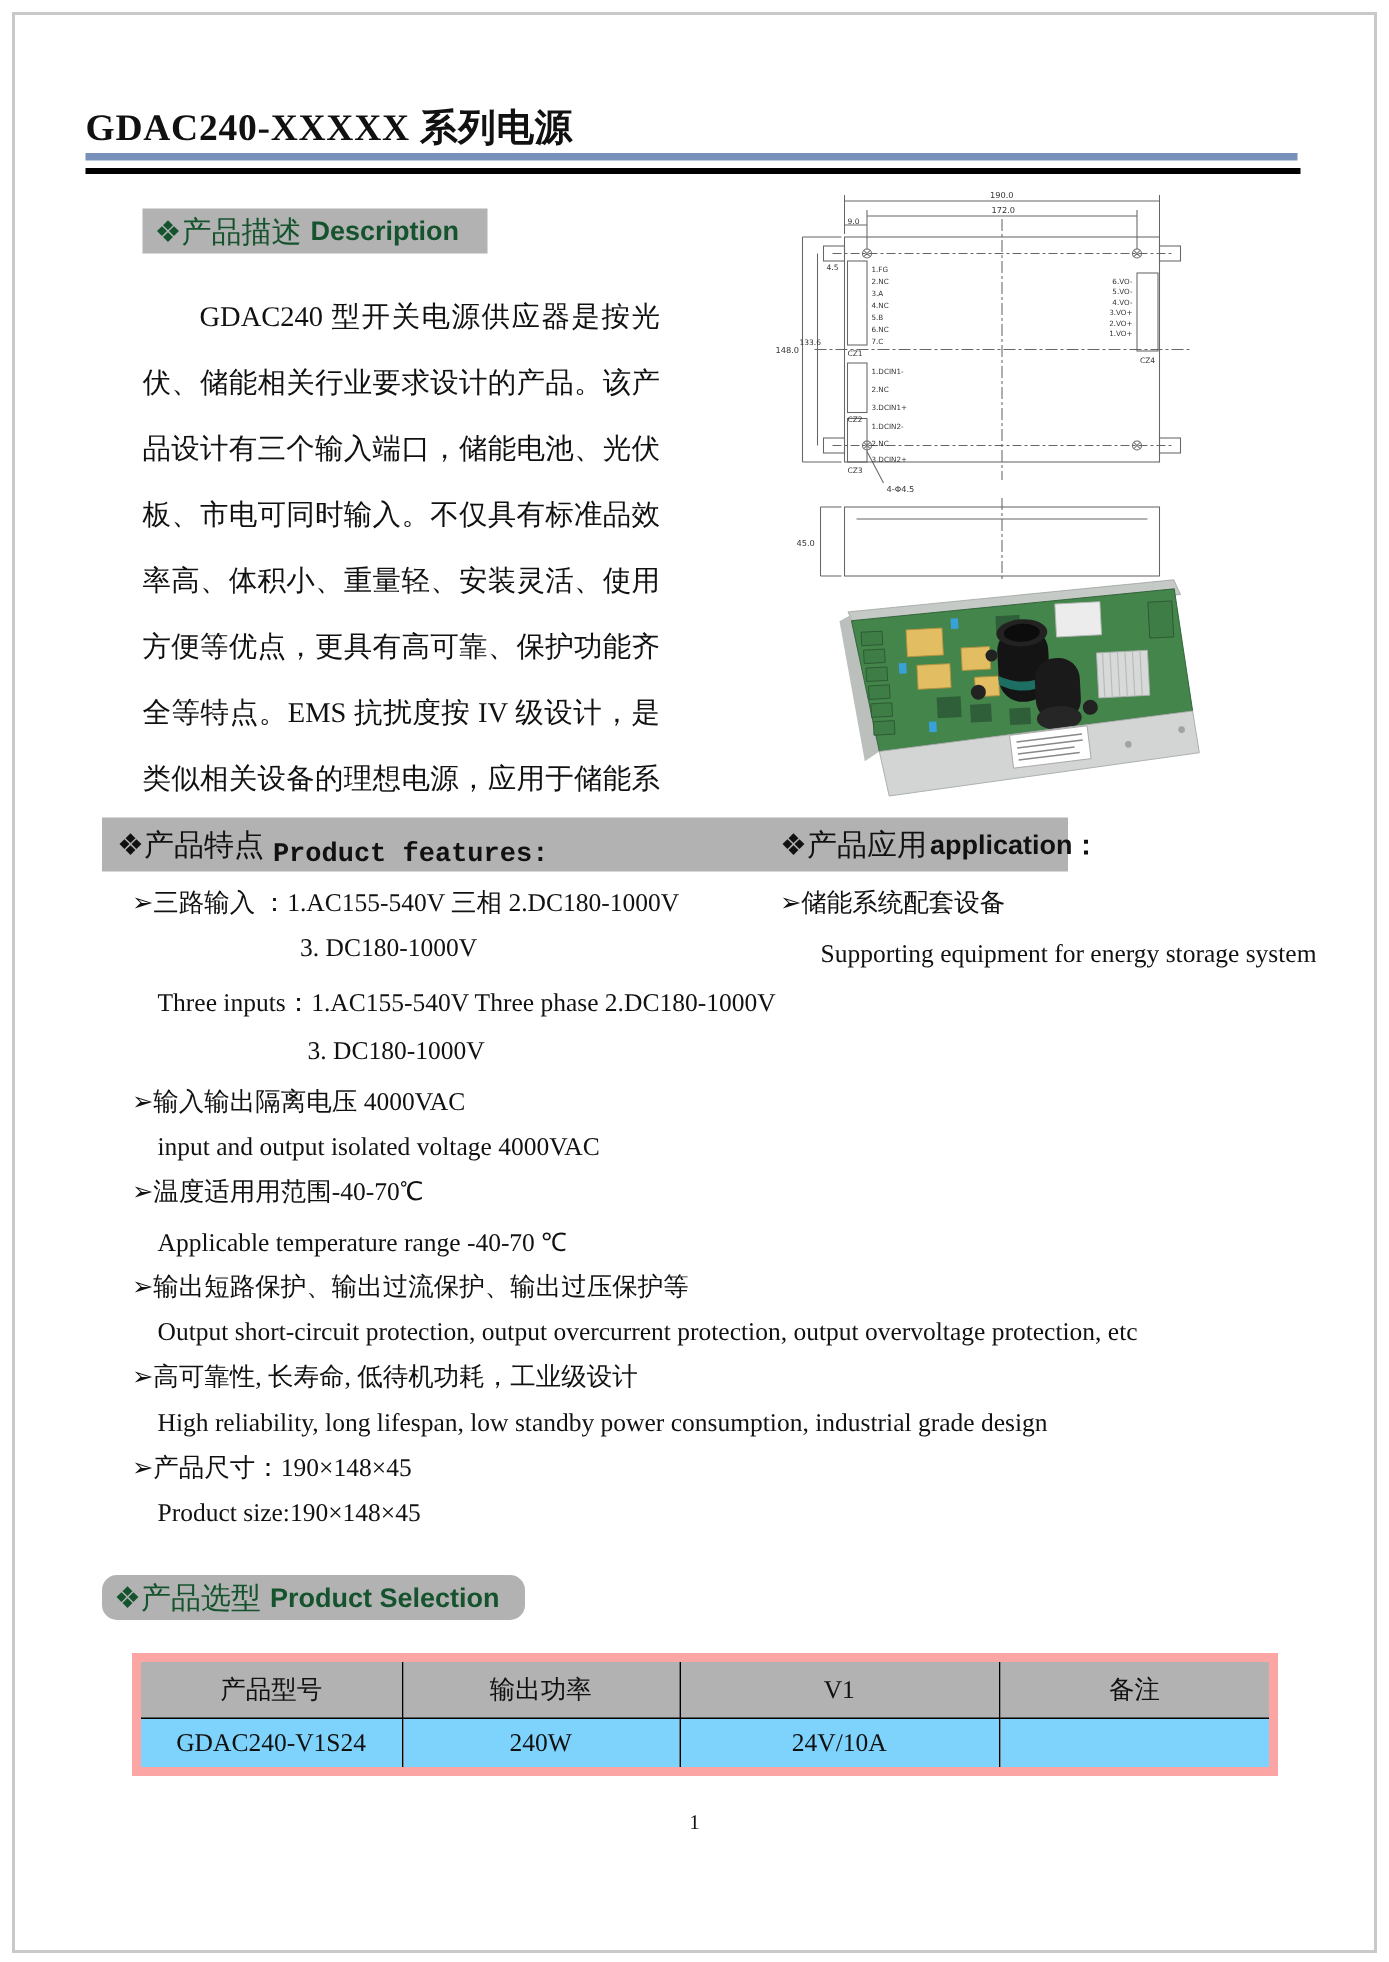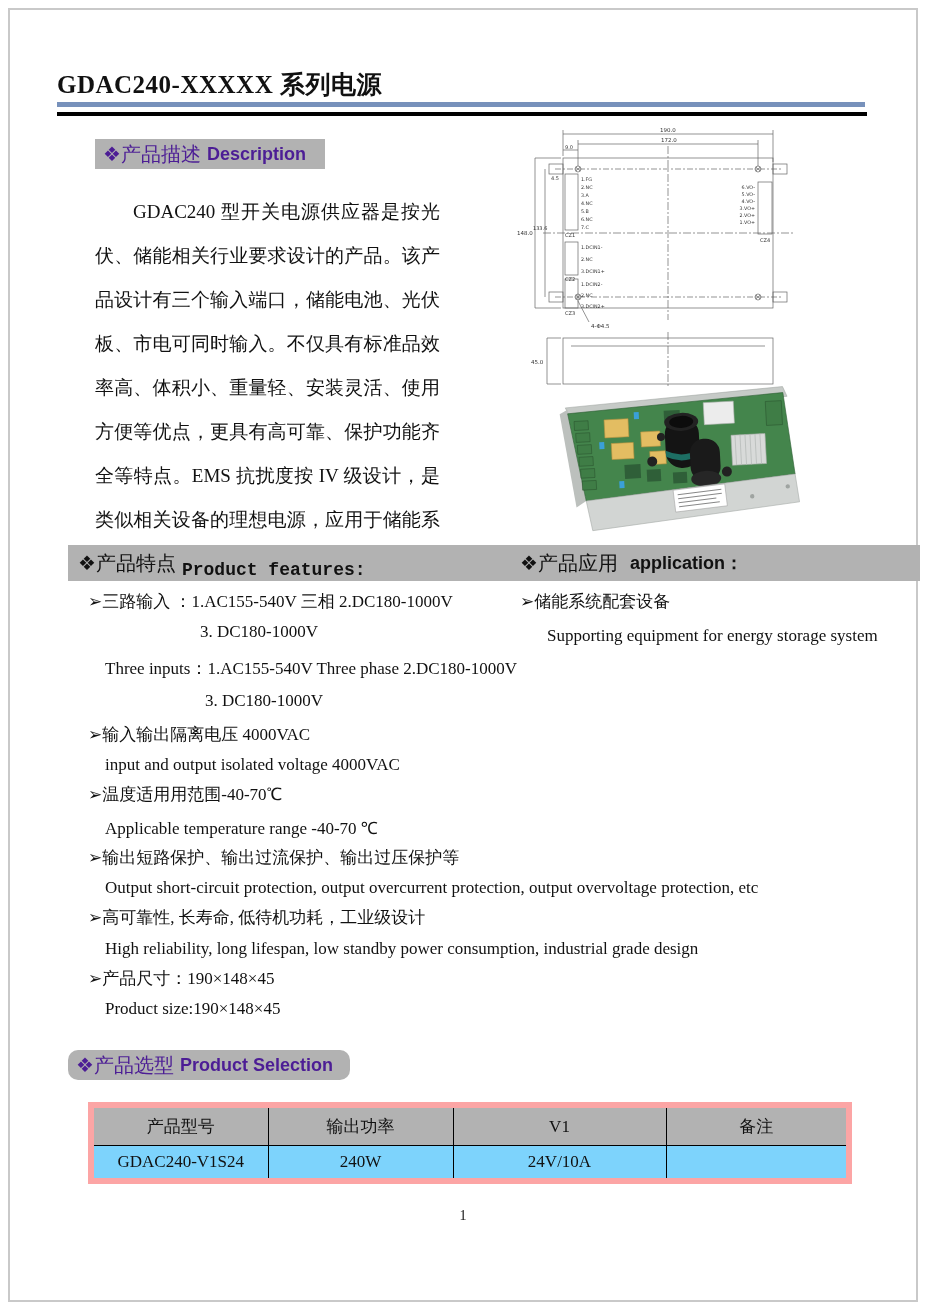--- a/index.html
+++ b/index.html
@@ -7,40 +7,40 @@
             font-family:"Liberation Serif", serif;color:#111;}
   .page{position:absolute;left:8px;top:8px;right:8px;bottom:6px;border:2px solid #c9c9c9;background:#fff;}
 
   
   .doc-title{position:absolute;left:47px;top:58px;font-size:25px;font-weight:bold;
              font-family:"Liberation Serif",serif;letter-spacing:.5px;white-space:nowrap;}
   .rule-blue{position:absolute;left:47px;top:92px;width:808px;height:5px;background:#7791bb;}
   .rule-black{position:absolute;left:47px;top:102px;width:810px;height:4px;background:#000;}
 
   
-  .sec-hdr{background:#b2b2b2;color:#4c1d95;display:flex;align-items:center;gap:6px;
+  .sec-hdr{background:#b2b2b2;color:#14532d;display:flex;align-items:center;gap:6px;
            padding:0 8px;box-sizing:border-box;white-space:nowrap;}
   .hdr-zh{font-size:20px;font-family:"Liberation Serif",serif;}
   .hdr-en{font-size:18px;font-weight:bold;font-family:"Liberation Sans",sans-serif;}
   .hdr-en-mono{font-size:18px;font-weight:bold;font-family:"Liberation Mono",monospace;margin-top:13px;}
 
   .desc-hdr{position:absolute;left:85px;top:129px;width:230px;height:30px;}
 
   
   .desc-body{position:absolute;left:85px;top:180px;width:345px;font-size:19px;line-height:44px;
              text-align:justify;text-indent:2em;font-family:"Liberation Serif",serif;}
 
   
   .drawing{position:absolute;left:505px;top:112px;width:385px;height:272px;}
   .photo{position:absolute;left:544px;top:370px;width:252px;height:152px;}
 
   
-  .feat-band{position:absolute;left:58px;top:535px;width:852px;height:36px;background:#b2b2b2;}
+  .feat-band{position:absolute;left:58px;top:535px;width:644px;height:36px;background:#b2b2b2;}
   .feat-hdr-left{position:absolute;left:10px;top:0;height:36px;display:flex;align-items:center;gap:6px;white-space:nowrap;}
-  .feat-hdr-right{position:absolute;left:452px;top:0;height:36px;display:flex;align-items:center;gap:12px;white-space:nowrap;}
+  .feat-hdr-right{position:absolute;left:452px;top:0;height:36px;display:flex;align-items:center;gap:2px;white-space:nowrap;}
 
   .fl{position:absolute;font-size:17px;white-space:nowrap;font-family:"Liberation Serif",serif;}
 
   
   .sel-hdr{position:absolute;left:58px;top:1040px;width:282px;height:30px;border-radius:10px;}
   .sel-table{position:absolute;left:78px;top:1092px;border-collapse:collapse;table-layout:fixed;}
   .sel-table th,.sel-table td{border:1px solid #000;text-align:center;font-weight:normal;
         font-size:17px;font-family:"Liberation Serif",serif;overflow:hidden;}
   .sel-table th{background:#b2b2b2;height:35px;}
   .sel-table td{background:#7dd3fc;height:30px;}

